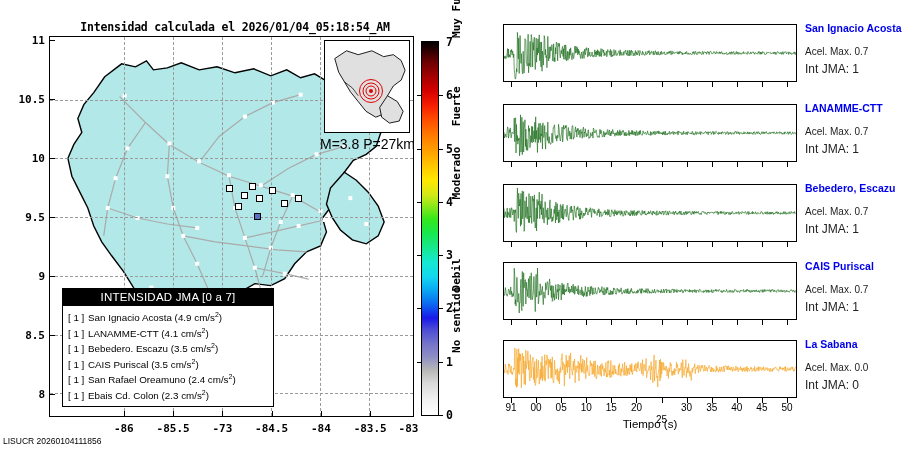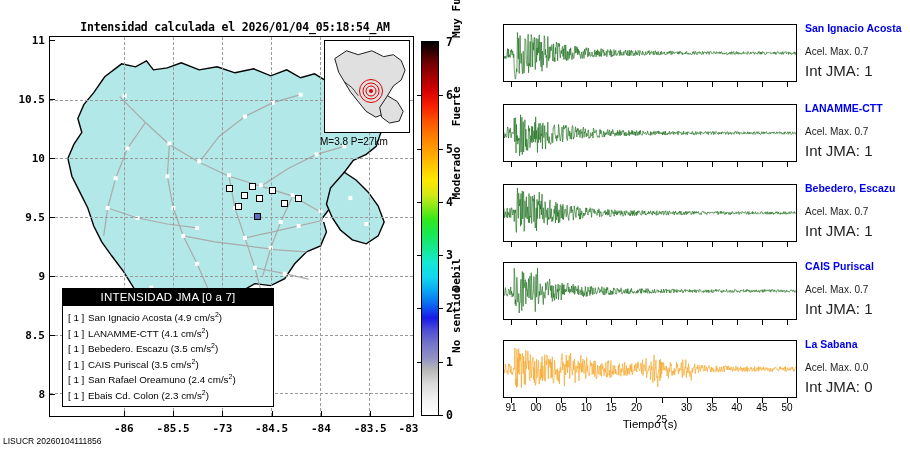--- a/index.html
+++ b/index.html
@@ -35,21 +35,21 @@
 
   
   #inset{position:absolute;right:3px;top:3px;width:86px;height:93px;
     border:1.3px solid #000;background:#fff;box-sizing:border-box;overflow:hidden;}
   #inset-land{position:absolute;inset:0;}
   .epi-ring{position:absolute;border:1.3px solid #e00000;border-radius:50%;
     transform:translate(-50%,-50%);}
   .epi-core{position:absolute;width:4px;height:4px;background:#e00000;border-radius:50%;
     transform:translate(-50%,-50%);}
   #quake-info{position:absolute;left:0;right:0;top:99px;text-align:center;
-    font-family:"Liberation Sans",sans-serif;font-size:10px;color:#000;white-space:nowrap;}
+    font-family:"Liberation Sans",sans-serif;font-size:14px;color:#000;white-space:nowrap;}
 
   
   #legend-box{position:absolute;left:12px;bottom:9px;width:212px;background:#fff;
     border:1px solid #000;box-sizing:border-box;}
   #legend-header{background:#000;color:#fff;text-align:center;
     font-size:11.5px;padding:2.5px 0 3px;letter-spacing:.2px;}
   #legend-list{padding:3px 5px 4px 5px;}
   .legend-row{font-size:9.8px;color:#000;white-space:nowrap;line-height:12.2px;}
   .legend-row .lv{display:inline-block;width:20px;}
   .legend-row sup{font-size:7px;vertical-align:super;}
@@ -80,21 +80,21 @@
     border:1.4px solid #000;background:#fff;box-sizing:border-box;overflow:hidden;}
   .wf-svg{width:100%;height:100%;display:block;}
   .wf-ticks{position:absolute;left:503px;width:294px;height:6px;}
   .wf-tick{position:absolute;top:0;height:5px;width:0;border-left:1.2px solid #000;}
   .wf-xlab{position:absolute;top:0;transform:translateX(-50%);
     font-family:"Liberation Sans",sans-serif;font-size:10px;color:#000;}
 
   .st-name{position:absolute;left:805px;font-size:10.5px;font-weight:bold;color:#0000ee;
     white-space:nowrap;}
   .st-acc{position:absolute;left:805px;font-size:10px;color:#222;white-space:nowrap;}
-  .st-int{position:absolute;left:805px;font-size:15px;color:#222;white-space:nowrap;}
+  .st-int{position:absolute;left:805px;font-size:12px;color:#222;white-space:nowrap;}
 
   #tiempo-label{position:absolute;left:503px;width:294px;top:418px;text-align:center;
     font-size:11.5px;color:#000;}
 
   #footer{position:absolute;left:3px;top:436px;font-size:8.5px;color:#000;white-space:nowrap;}
 </style>
 </head>
 <body>
 
 <div class="abs" id="map-title">Intensidad calculada el 2026/01/04_05:18:54_AM</div>

